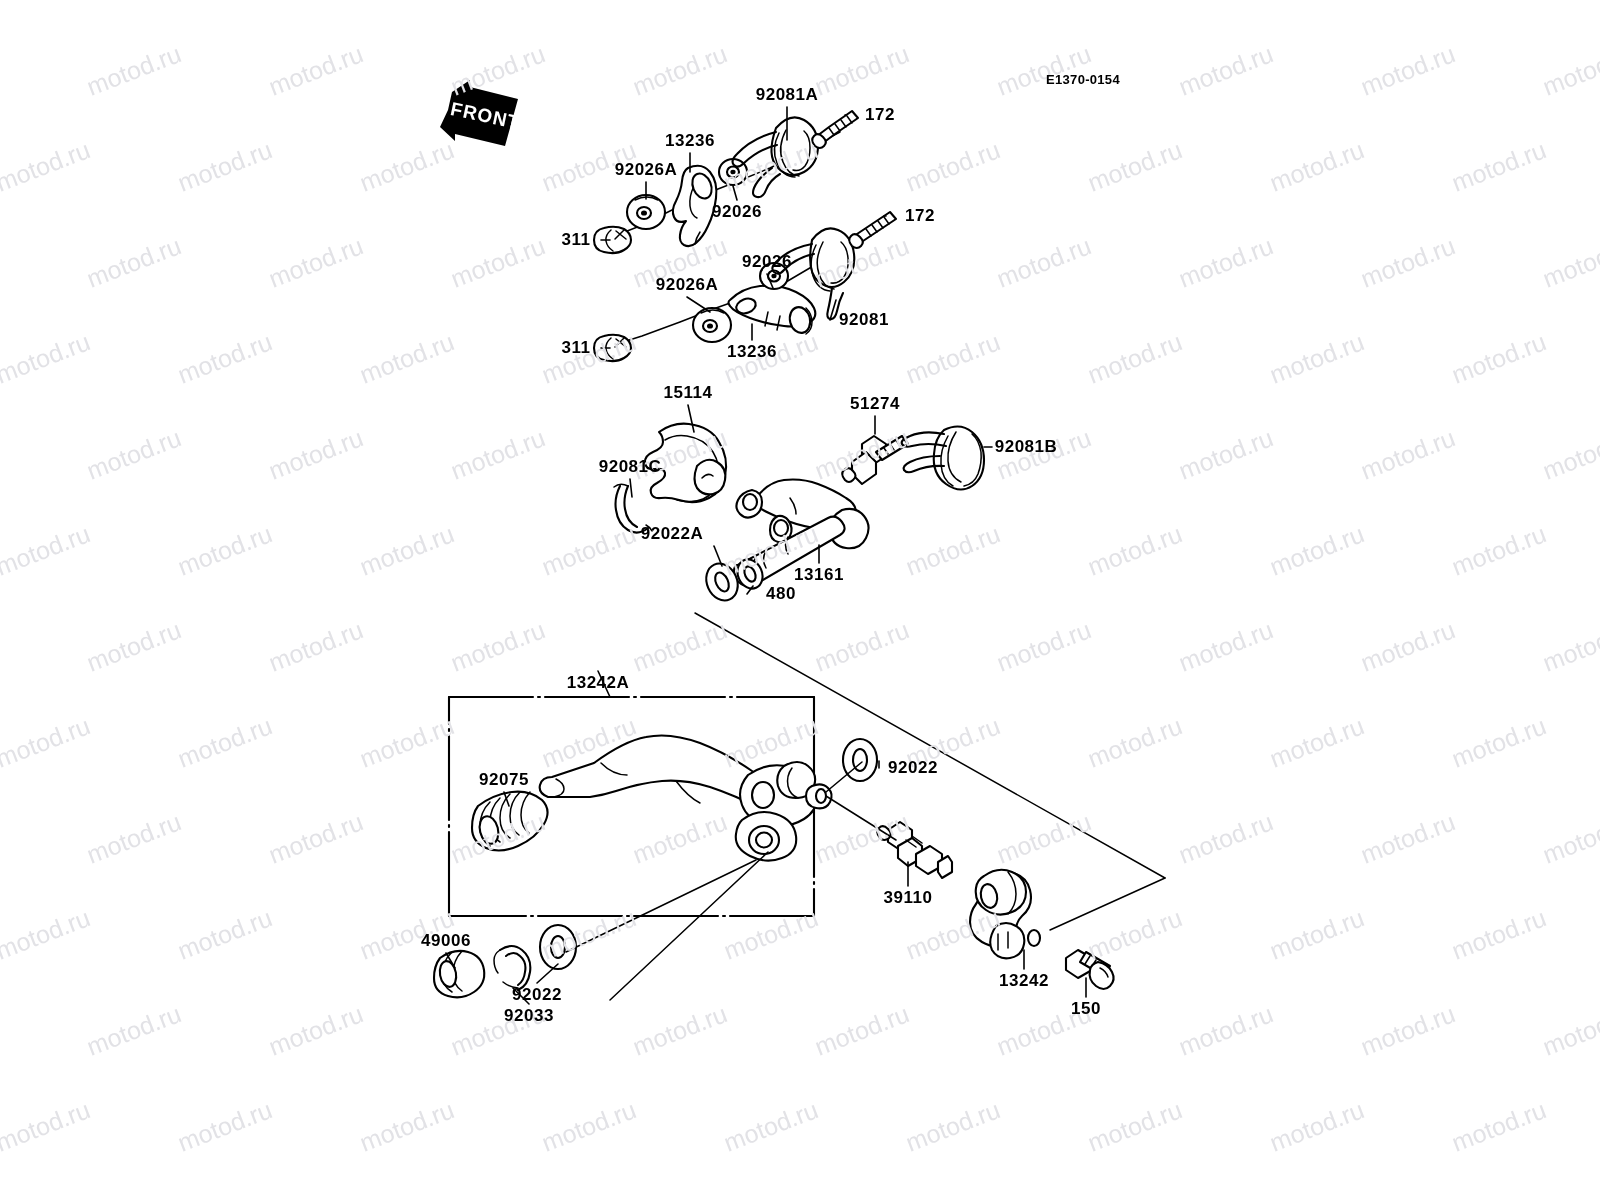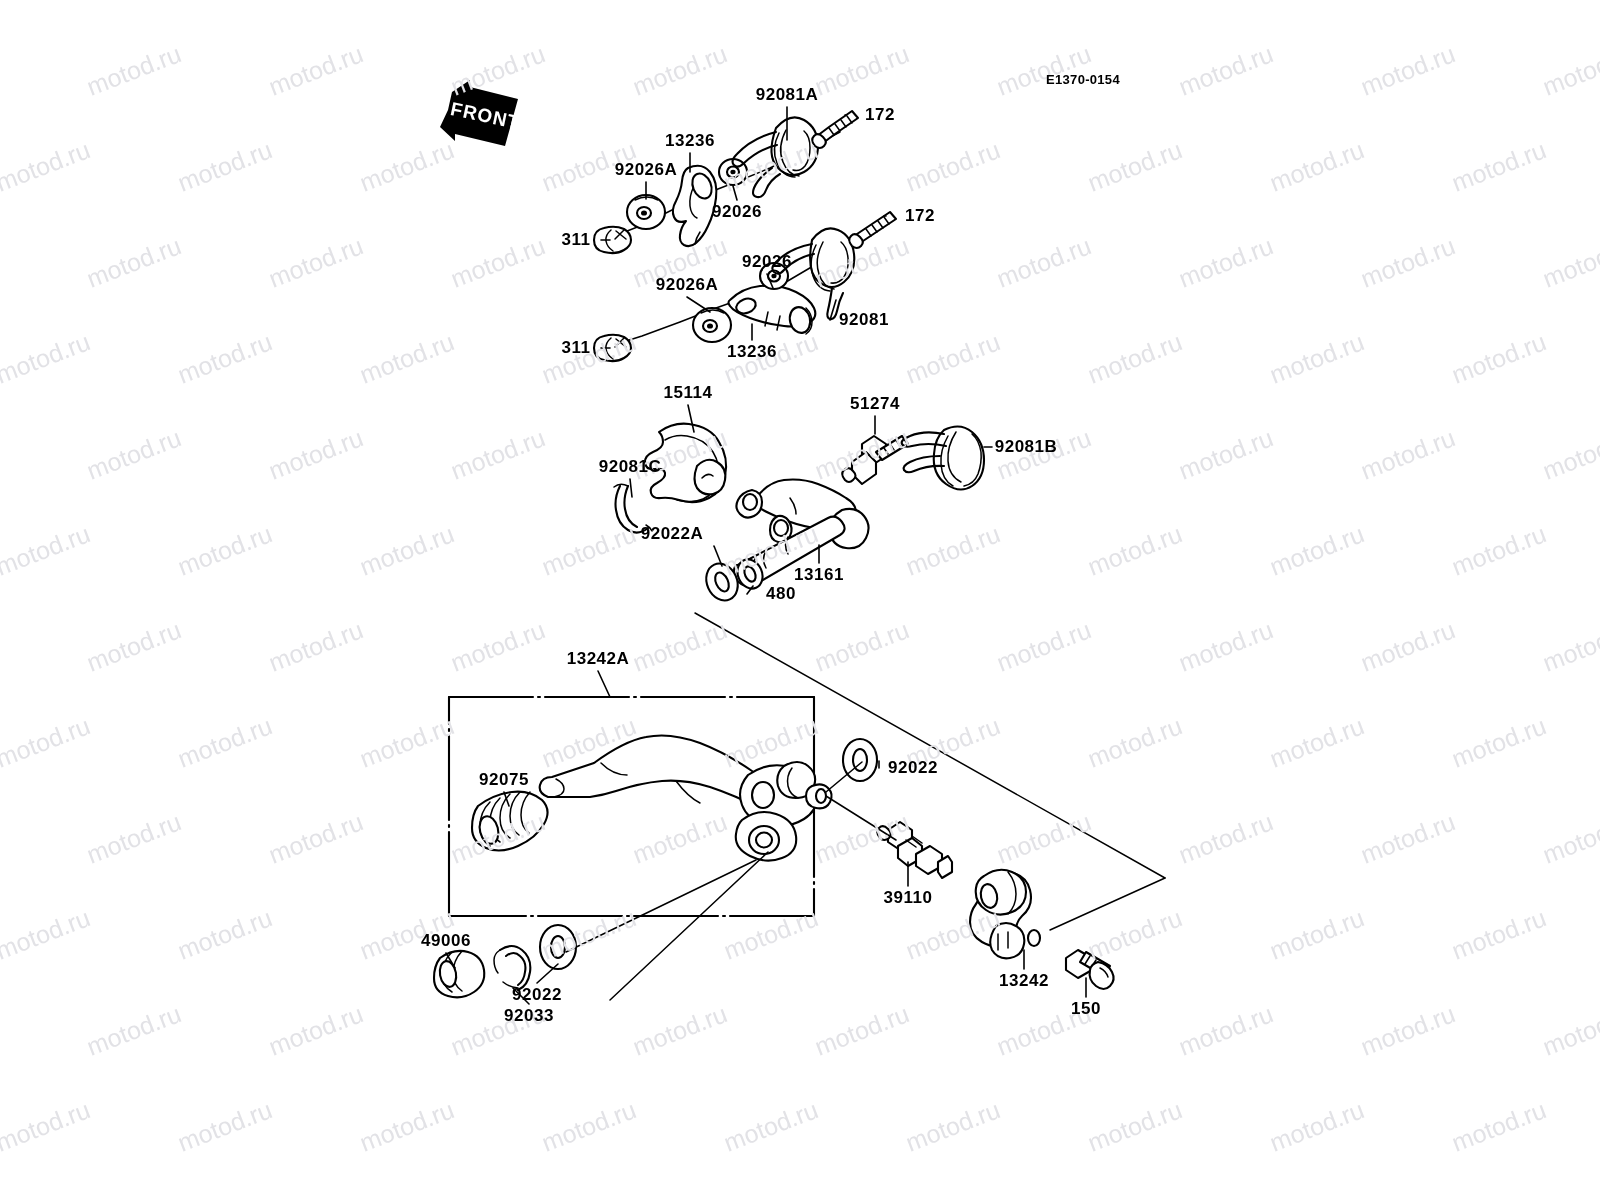--- a/index.html
+++ b/index.html
@@ -568,21 +568,21 @@
       <div class="lbl" style="left: 864px; top: 320px;">92081</div>
       <div class="lbl" style="left: 752px; top: 352px;">13236</div>
       <div class="lbl" style="left: 576px; top: 348px;">311</div>
       <div class="lbl" style="left: 688px; top: 393px;">15114</div>
       <div class="lbl" style="left: 875px; top: 404px;">51274</div>
       <div class="lbl" style="left: 1026px; top: 447px;">92081B</div>
       <div class="lbl" style="left: 630px; top: 467px;">92081C</div>
       <div class="lbl" style="left: 672px; top: 534px;">92022A</div>
       <div class="lbl" style="left: 781px; top: 594px;">480</div>
       <div class="lbl" style="left: 819px; top: 575px;">13161</div>
-      <div class="lbl" style="left: 598px; top: 659px;">13242A</div>
+      <div class="lbl" style="left: 598px; top: 683px;">13242A</div>
       <div class="lbl" style="left: 504px; top: 780px;">92075</div>
       <div class="lbl" style="left: 913px; top: 768px;">92022</div>
       <div class="lbl" style="left: 908px; top: 898px;">39110</div>
       <div class="lbl" style="left: 1024px; top: 981px;">13242</div>
       <div class="lbl" style="left: 1086px; top: 1009px;">150</div>
       <div class="lbl" style="left: 446px; top: 941px;">49006</div>
       <div class="lbl" style="left: 529px; top: 1016px; text-align: right;">92033</div>
       <div class="lbl" style="left: 537px; top: 995px;">92022</div>
     </div>
 

